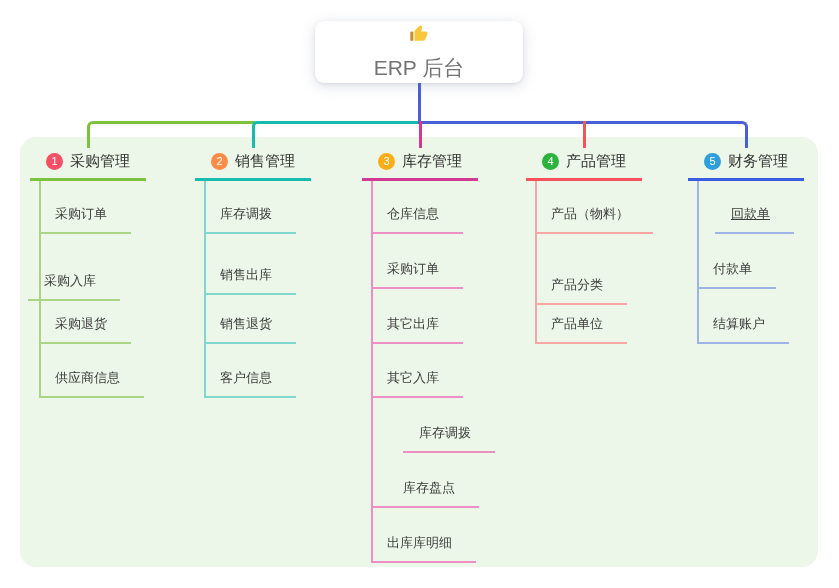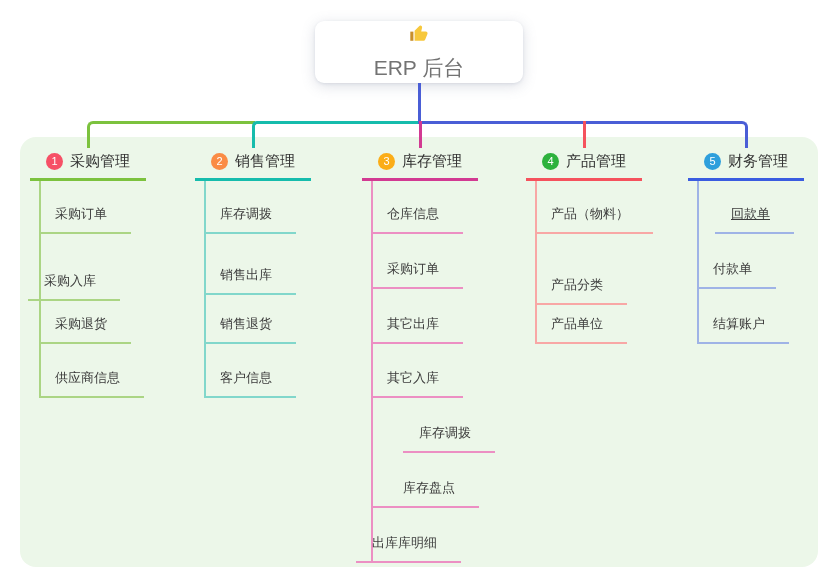--- a/index.html
+++ b/index.html
@@ -81,21 +81,21 @@
         <span class="badge" style="background: rgb(251, 173, 23);">3</span>
         <span>库存管理</span>
       </div>
       <div class="vline" style="left: 371px; top: 181px; height: 379.8px; background: rgb(236, 143, 195);"></div>
       <div class="child" style="left: 371px; top: 198px; border-bottom: 2px solid rgb(236, 143, 195);">仓库信息</div>
       <div class="child" style="left: 371px; top: 252.8px; border-bottom: 2px solid rgb(236, 143, 195);">采购订单</div>
       <div class="child" style="left: 371px; top: 307.6px; border-bottom: 2px solid rgb(236, 143, 195);">其它出库</div>
       <div class="child" style="left: 371px; top: 362.4px; border-bottom: 2px solid rgb(236, 143, 195); text-align: right;">其它入库</div>
       <div class="child" style="left: 383px; top: 417.2px; border-bottom: 2px solid rgb(236, 143, 195); margin-left: 20px;">库存调拨</div>
       <div class="child" style="left: 371px; top: 472px; border-bottom: 2px solid rgb(236, 143, 195); padding-left: 32px;">库存盘点</div>
-      <div class="child" style="left: 356px; top: 526.8px; border-bottom: 2px solid rgb(236, 143, 195);">出库库明细</div>
+      <div class="child" style="left: 371px; top: 526.8px; border-bottom: 2px solid rgb(236, 143, 195);">出库库明细</div>
       <div class="branch-head" style="left: 526px; border-bottom: 3px solid rgb(245, 82, 93);">
         <span class="badge" style="background: rgb(45, 178, 61);">4</span>
         <span>产品管理</span>
       </div>
       <div class="vline" style="left: 535px; top: 181px; height: 160.6px; background: rgb(248, 167, 165);"></div>
       <div class="child" style="left: 535px; top: 198px; border-bottom: 2px solid rgb(248, 167, 165); text-align: center;">产品（物料）</div>
       <div class="child" style="left: 535px; top: 269px; border-bottom: 2px solid rgb(248, 167, 165);">产品分类</div>
       <div class="child" style="left: 535px; top: 307.6px; border-bottom: 2px solid rgb(248, 167, 165);">产品单位</div>
       <div class="branch-head" style="left: 688px; border-bottom: 3px solid rgb(58, 92, 224);">
         <span class="badge" style="background: rgb(46, 159, 220);">5</span>

